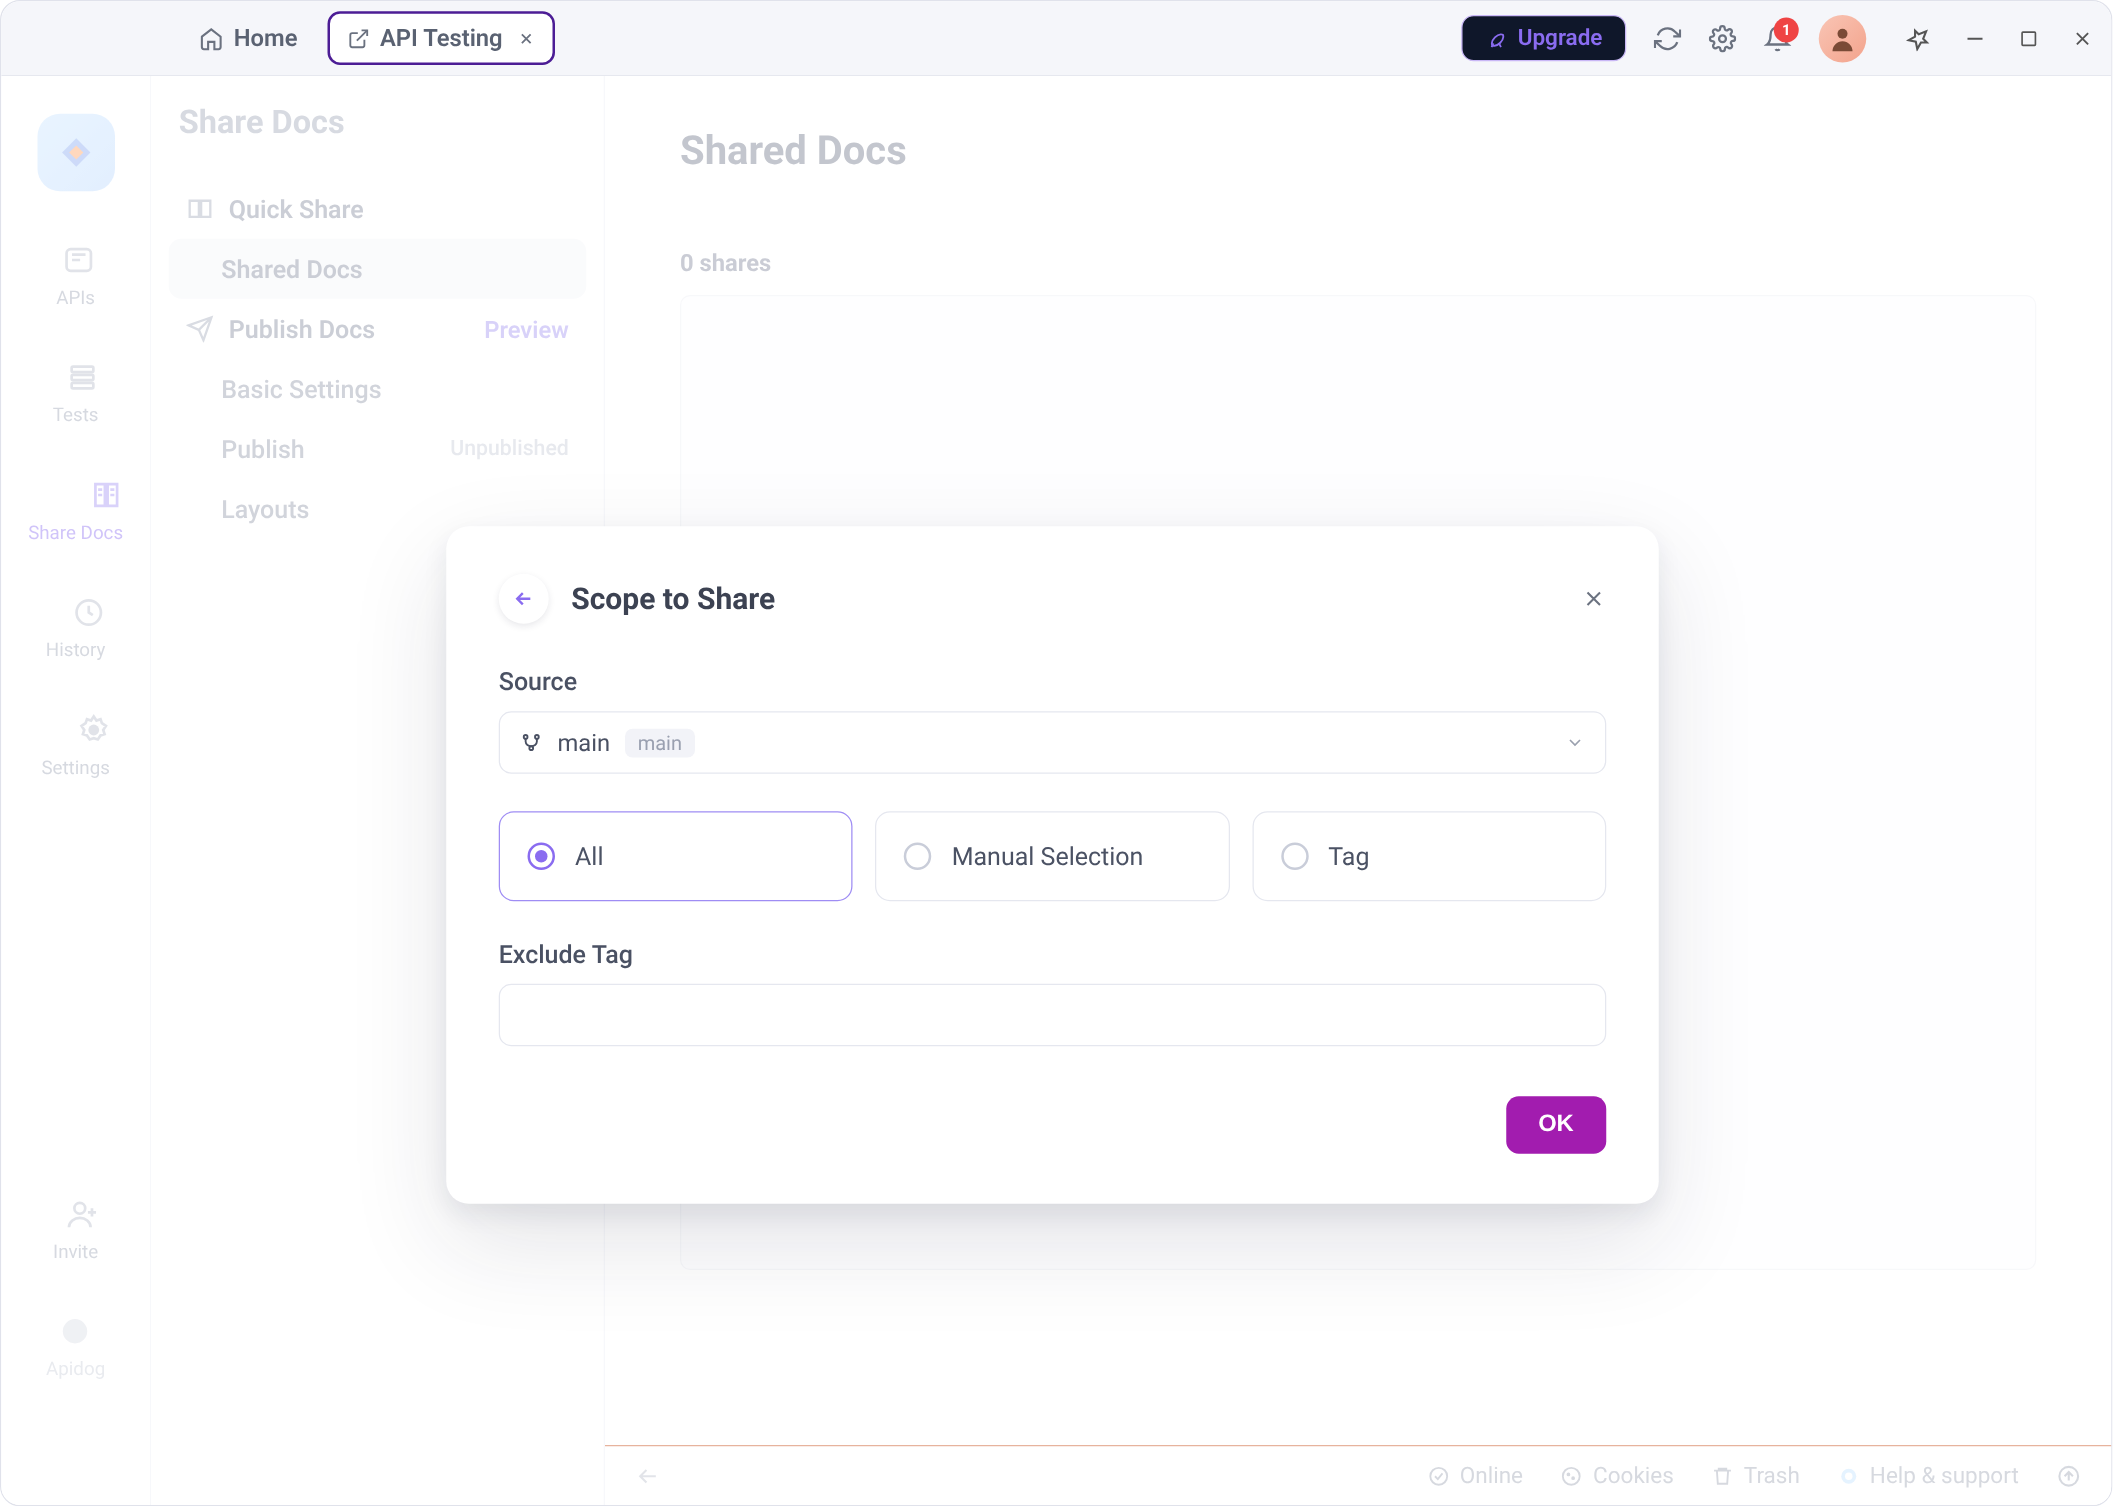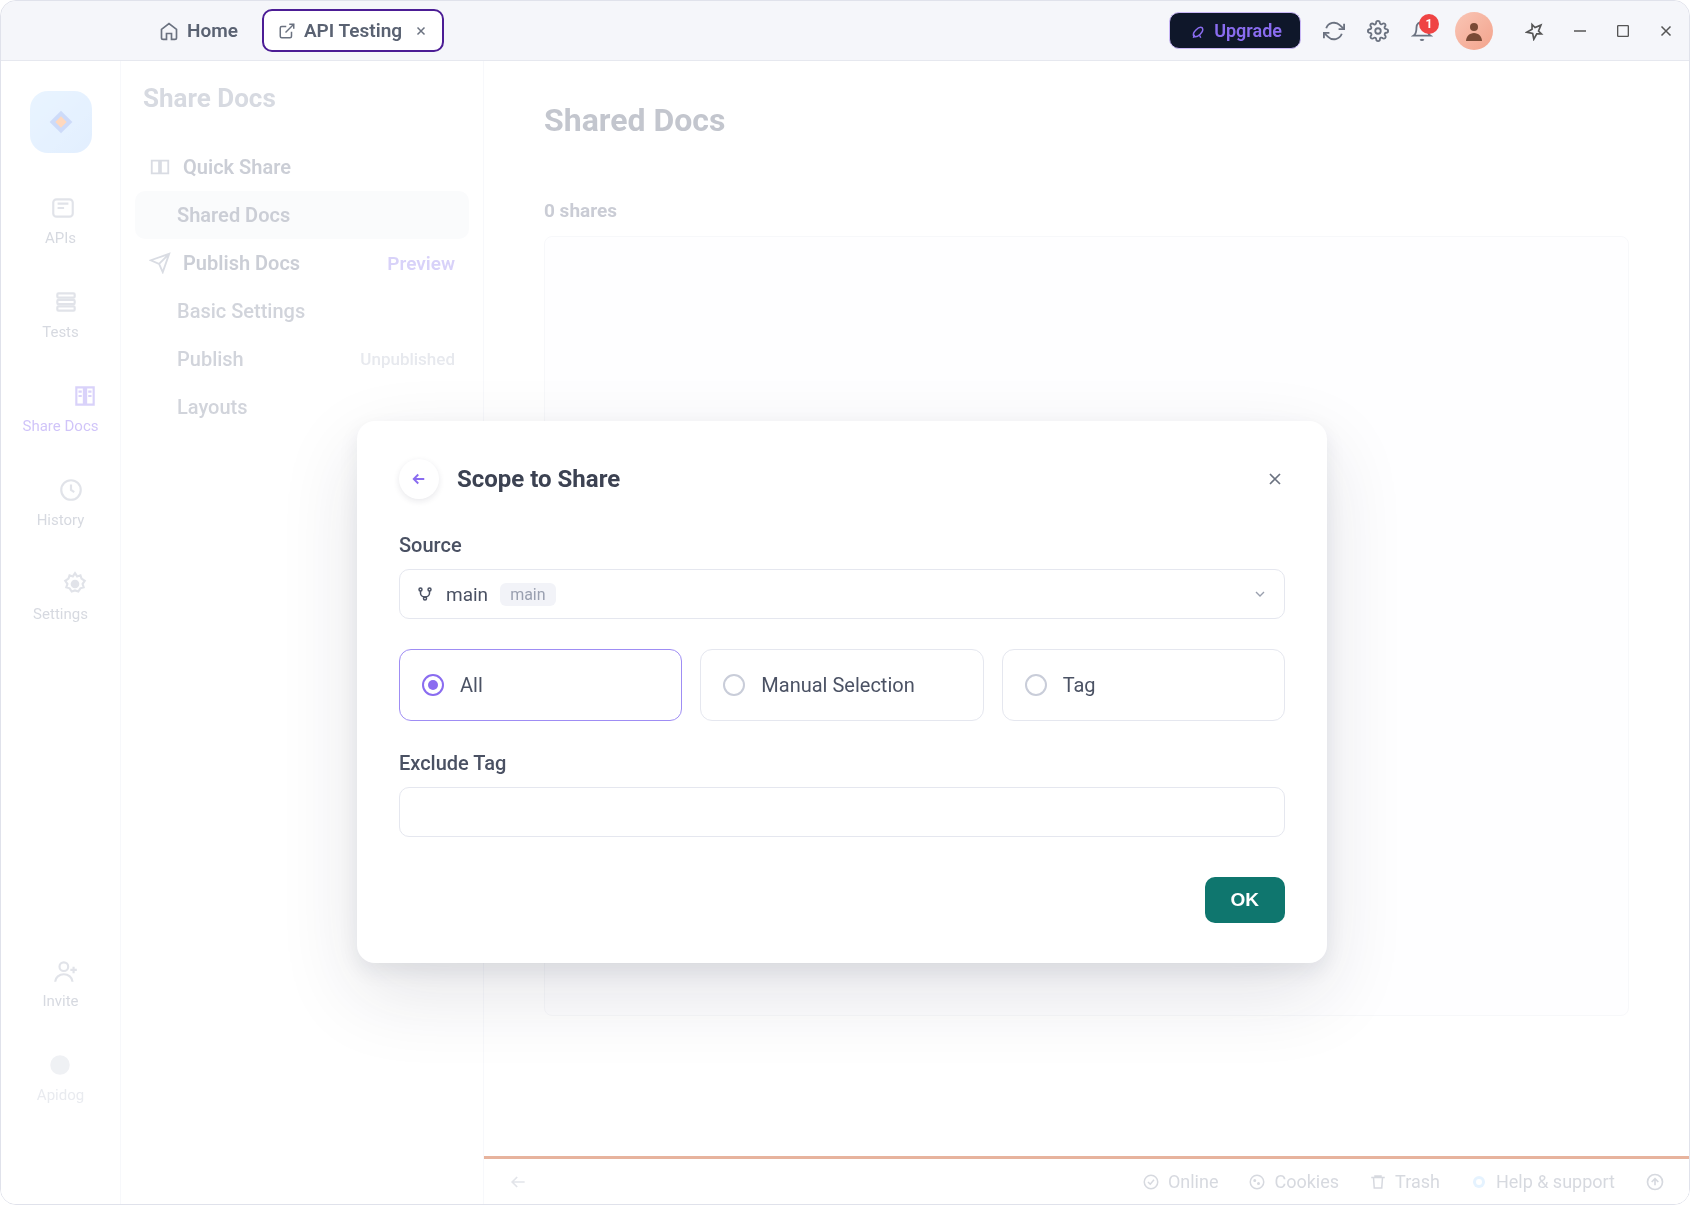--- a/index.html
+++ b/index.html
@@ -101,21 +101,21 @@
   .content h2 { font-size: 32px; font-weight:700; color:#6a7184; margin-bottom: 60px;}
   .shares-count { font-size: 19px; font-weight:700; color:#7a8196; margin-bottom: 14px;}
   .shares-box {
     height: 780px; border:1px solid #ecedf3; border-radius: 8px; background:#fdfdff;
   }
 
   
   .footer {
     position:absolute; left: 483px; right:0; bottom:0;
     height: 48px; display:flex; align-items:center;
-    padding: 0 24px; border-top:3px solid #c2410c; background:#fff;
+    padding: 0 24px; border-top:1px solid #c2410c; background:#fff;
     gap: 30px; font-size: 18px; color:#9aa0b0;
   }
   .footer-left { color:#b7bcc9;}
   .footer-right { margin-left:auto; display:flex; align-items:center; gap:30px;}
   .footer-item { display:flex; align-items:center; gap:8px;}
 
   
   .scrim {
     position:absolute; inset:0; background: rgba(255,255,255,0.6);
   }
@@ -162,21 +162,21 @@
   }
   .radio-card.selected .radio-dot { border-color:#8a6cf0;}
   .radio-card.selected .radio-dot::after {
     content:""; width:10px; height:10px; border-radius:50%; background:#8a6cf0;
   }
   .text-input {
     width:100%; height:50px; border:1px solid #e5e7ef; border-radius:10px;
     padding: 0 14px; font-size:18px; margin-bottom: 40px;
   }
   .ok-btn {
-    float:right; background:#0f766e; color:#fff; font-weight:700;
+    float:right; background:#a21caf; color:#fff; font-weight:700;
     font-size:19px; border:none; border-radius:10px;
     padding: 12px 26px;
   }
 
   svg { display:block; }
   .window-frame { border: 1px solid #e0e2eb; border-radius: 16px; height:100%; width:100%; overflow:hidden; background:#fff;}
 </style>
 </head>
 <body>
 

